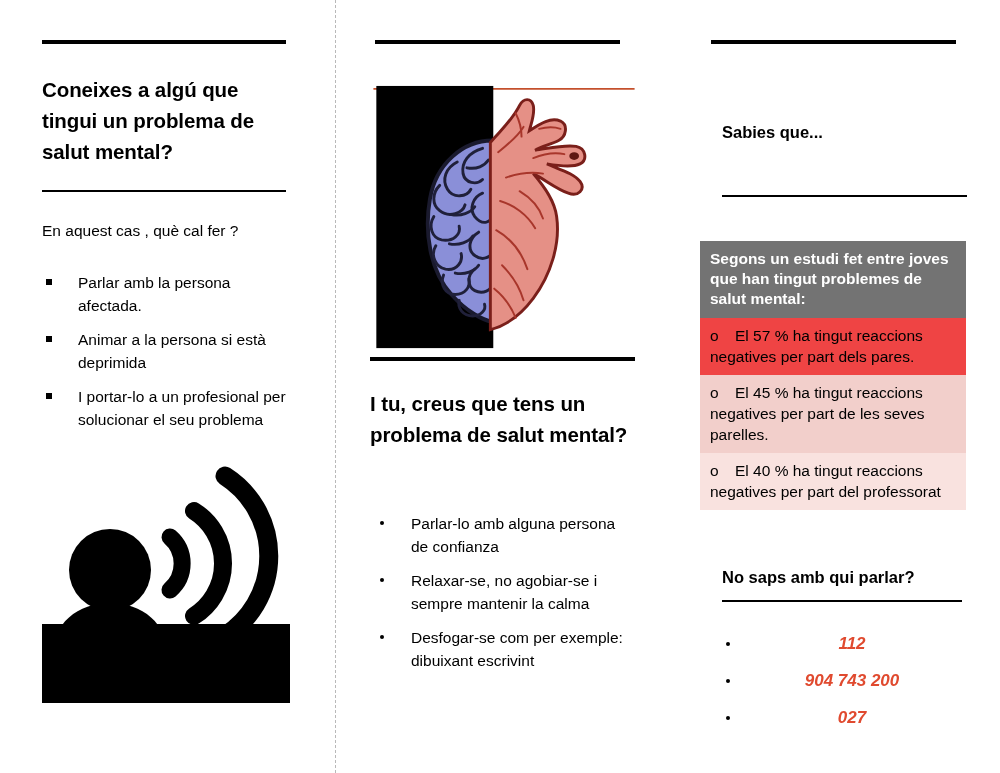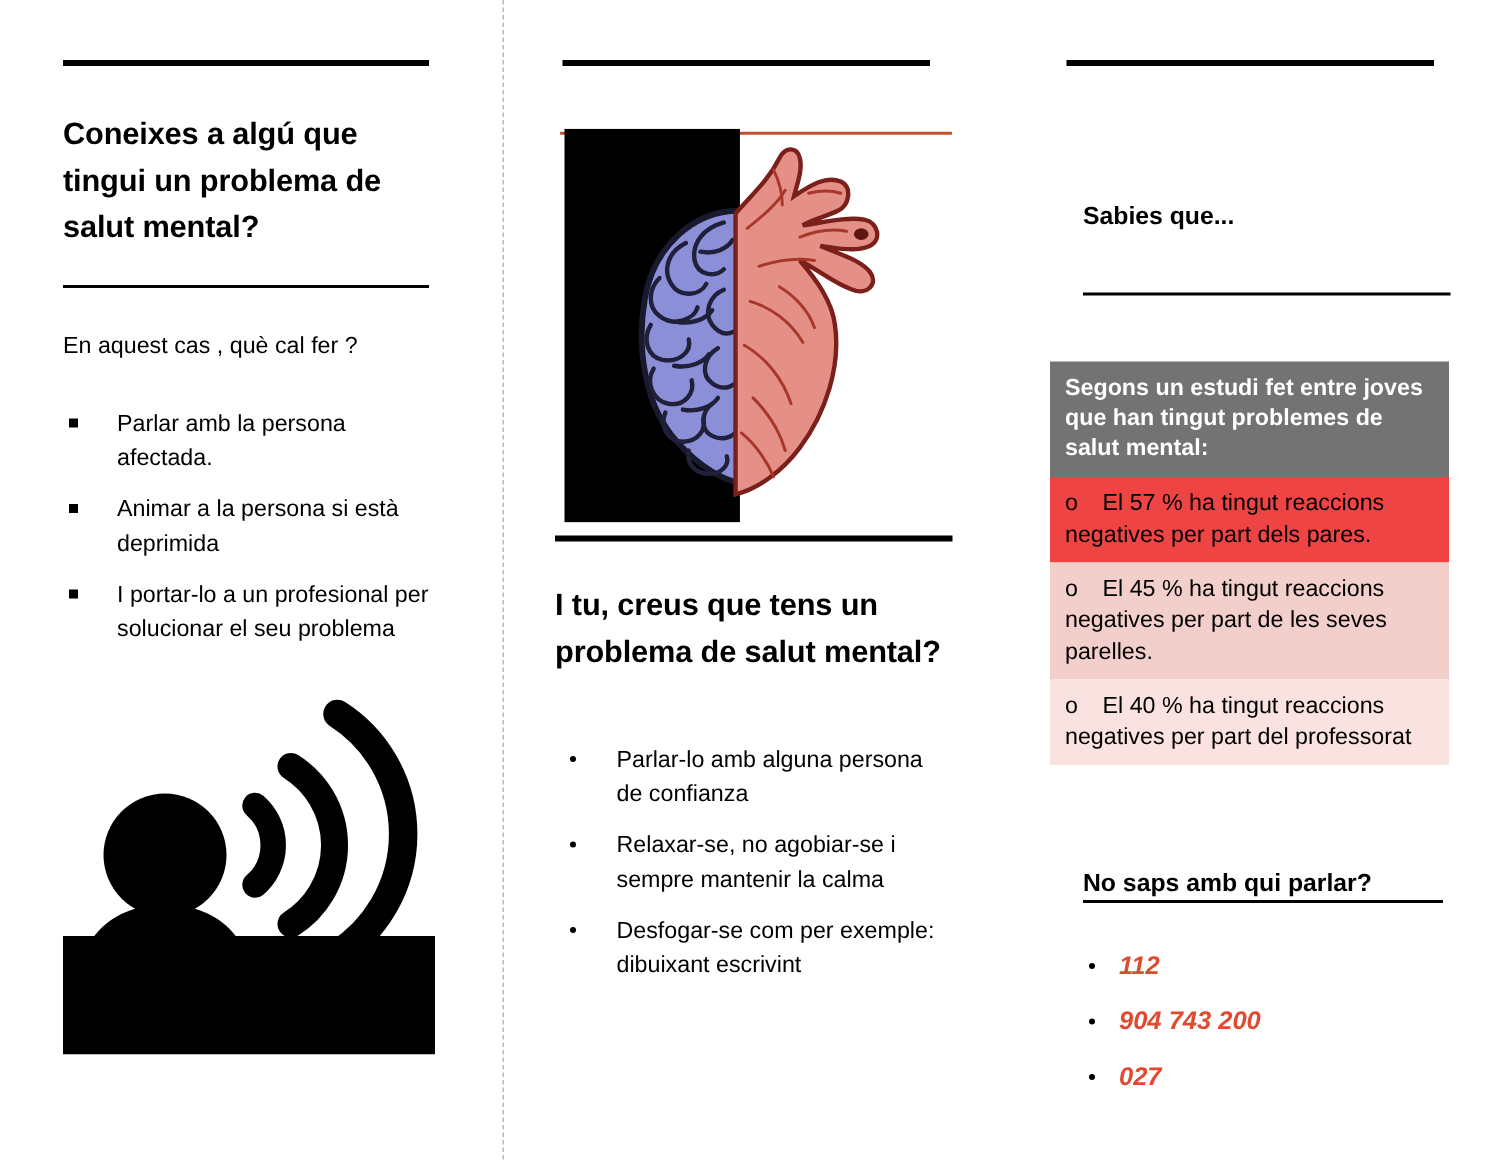--- a/index.html
+++ b/index.html
@@ -58,21 +58,20 @@
   .h-major {
     font-size: 20.5px;
     font-weight: bold;
     line-height: 31px;
     letter-spacing: -0.1px;
   }
   .h-small {
     font-size: 16.5px;
     font-weight: bold;
     line-height: 22px;
-    margin-top: 12px;
   }
 
   .body-text {
     font-size: 15.5px;
     line-height: 22px;
   }
 
   
   ul.blist {
     list-style: none;
@@ -267,21 +266,21 @@
         </g>
       </svg>
     </div>
 
     <div style="position:absolute; top:357px; left:0px; width:265px;">
       <div class="rule-thick"></div>
     </div>
 
     <div class="h-major" style="position:absolute; top:388px; left:0; width:262px;">I tu, creus que tens un problema de salut mental?</div>
 
-    <ul class="blist dot" style="position:absolute; top:495px; left:5px; width:258px;">
+    <ul class="blist dot" style="position:absolute; top:512px; left:5px; width:258px;">
       <li>Parlar-lo amb alguna persona de confianza</li>
       <li>Relaxar-se, no agobiar-se i sempre mantenir la calma</li>
       <li>Desfogar-se com per exemple: dibuixant escrivint</li>
     </ul>
   </div>
 
   <div class="col col-right">
 
     <div style="position:absolute; top:40px; left:11px; width:245px;">
       <div class="rule-thick"></div>
@@ -310,20 +309,20 @@
         <span class="marker">o</span><span>El 40 % ha tingut reaccions negatives per part del professorat</span>
       </div>
     </div>
 
     <div class="h-small" style="position:absolute; top:566px; left:22px; width:250px;">No saps amb qui parlar?</div>
 
     <div style="position:absolute; top:600px; left:22px; width:240px;">
       <div class="rule-thin"></div>
     </div>
 
-    <ul class="phones" style="position:absolute; top:633px; left:18px; width:240px;">
+    <ul class="phones" style="position:absolute; top:633px; left:18px; width:240px;text-align:center;">
       <li>112</li>
       <li>904 743 200</li>
       <li>027</li>
     </ul>
   </div>
 
 </div>
 
 </body></html>

